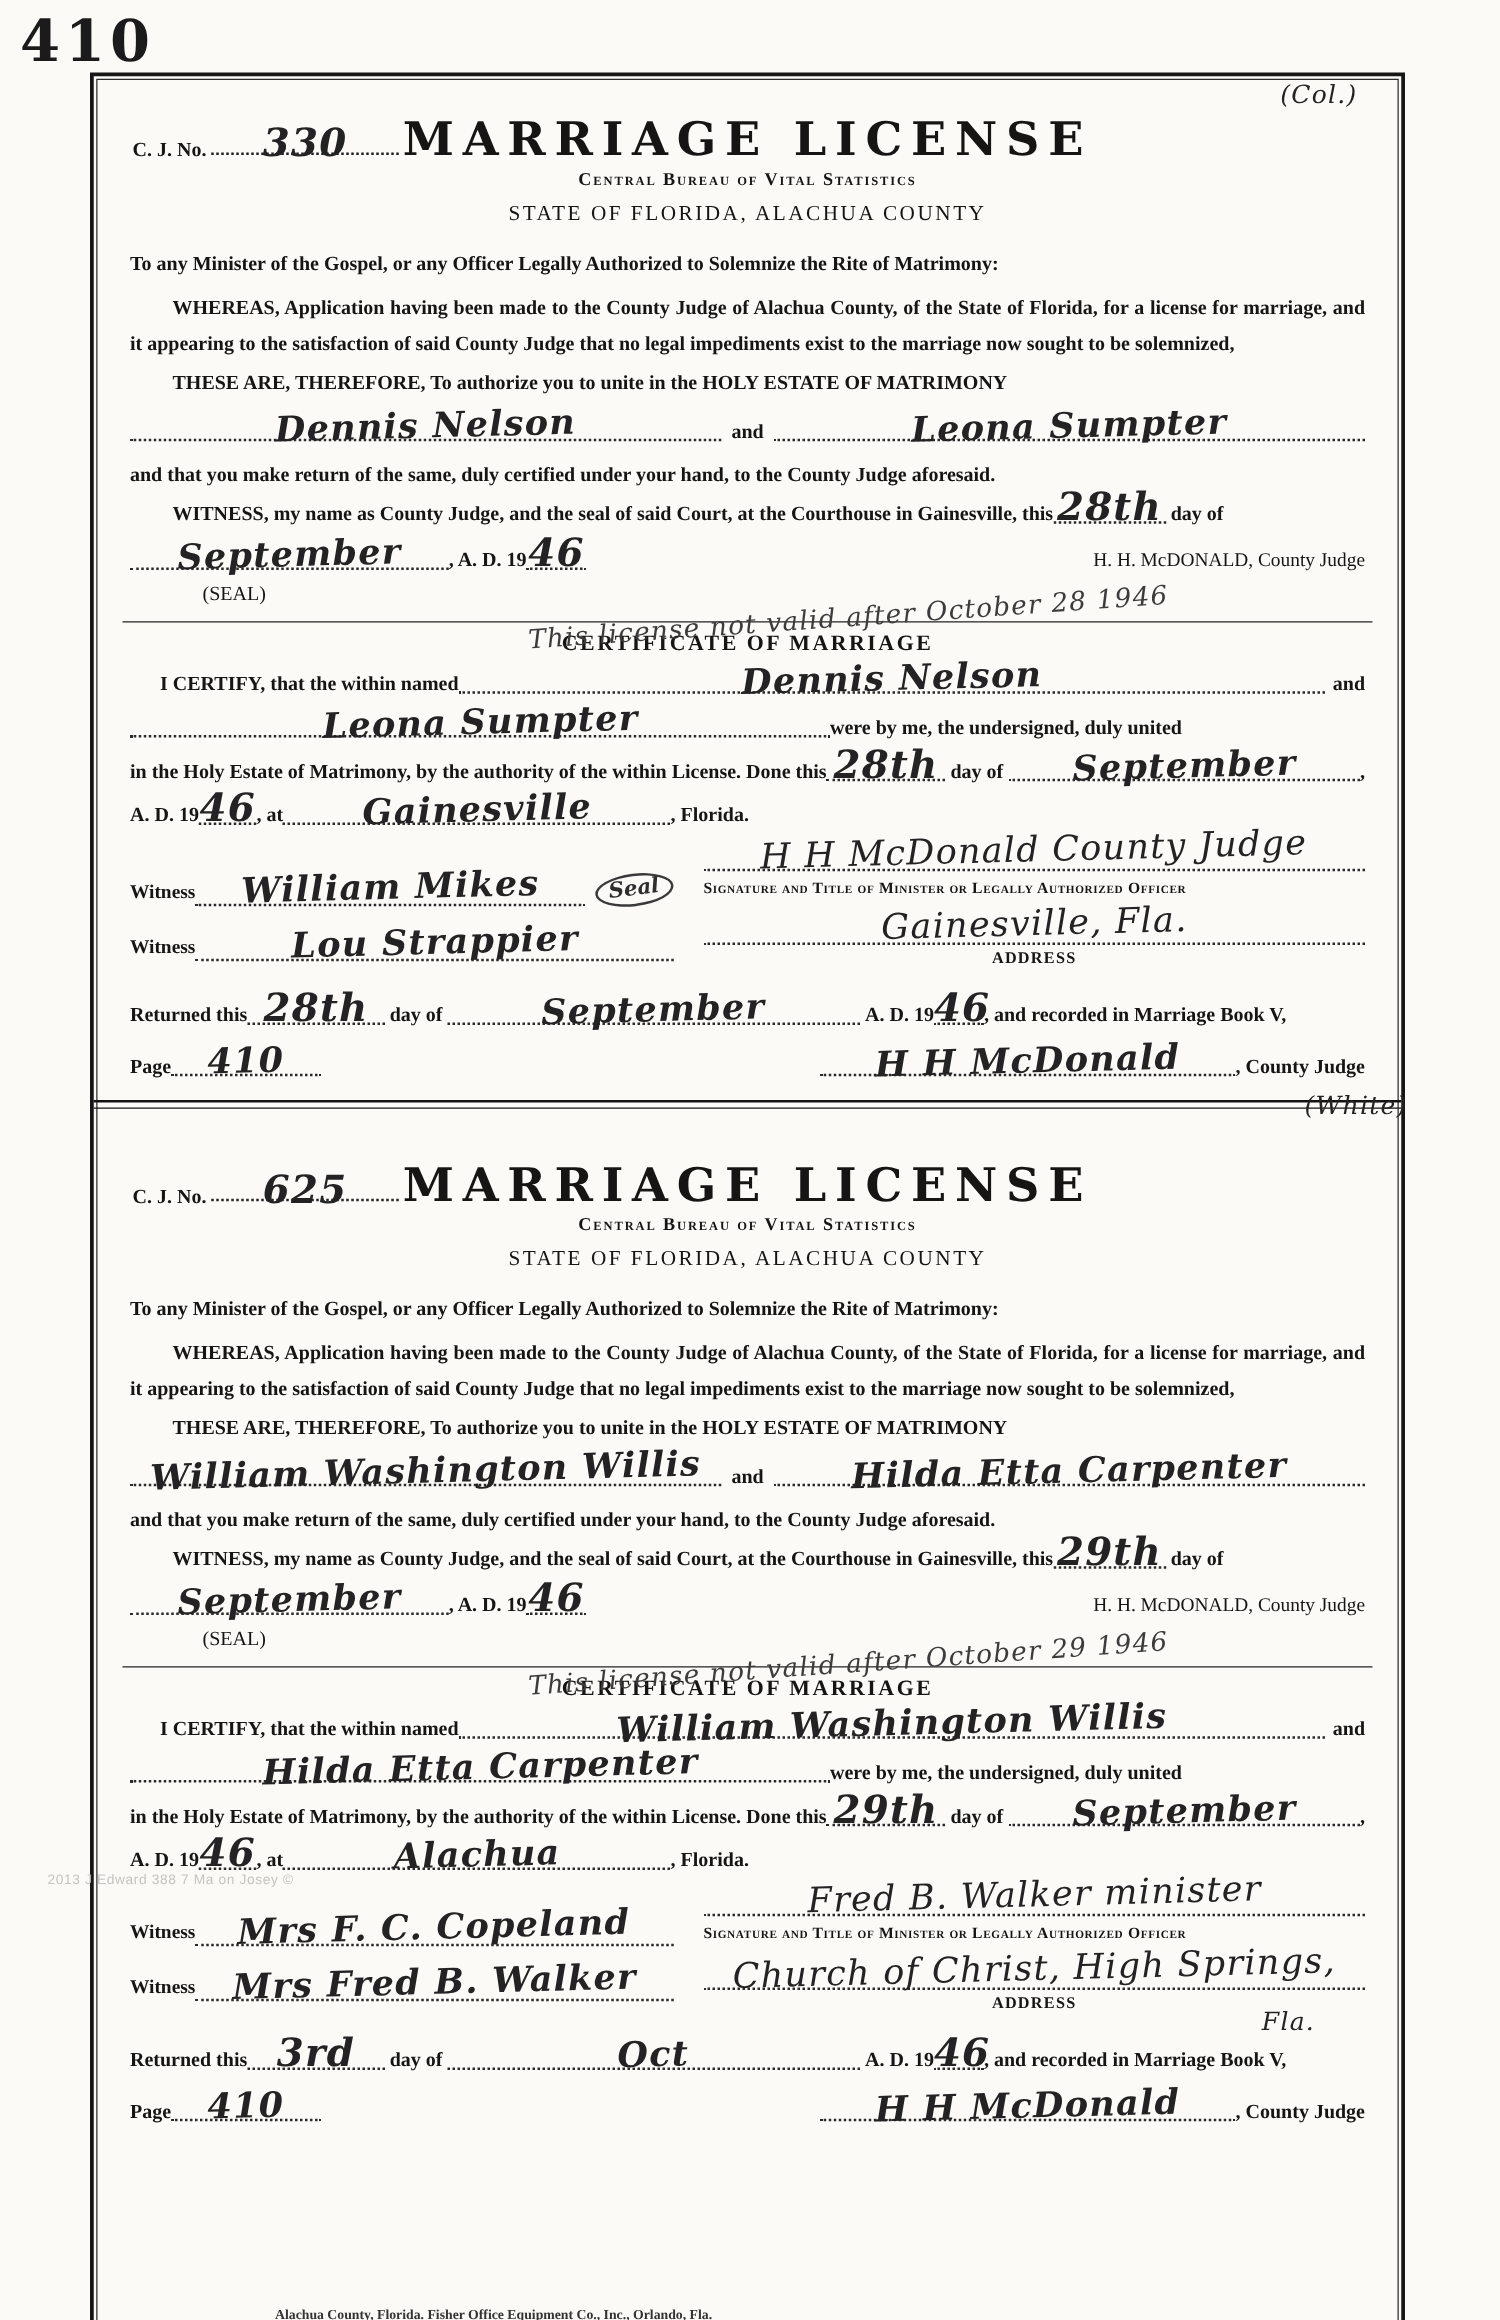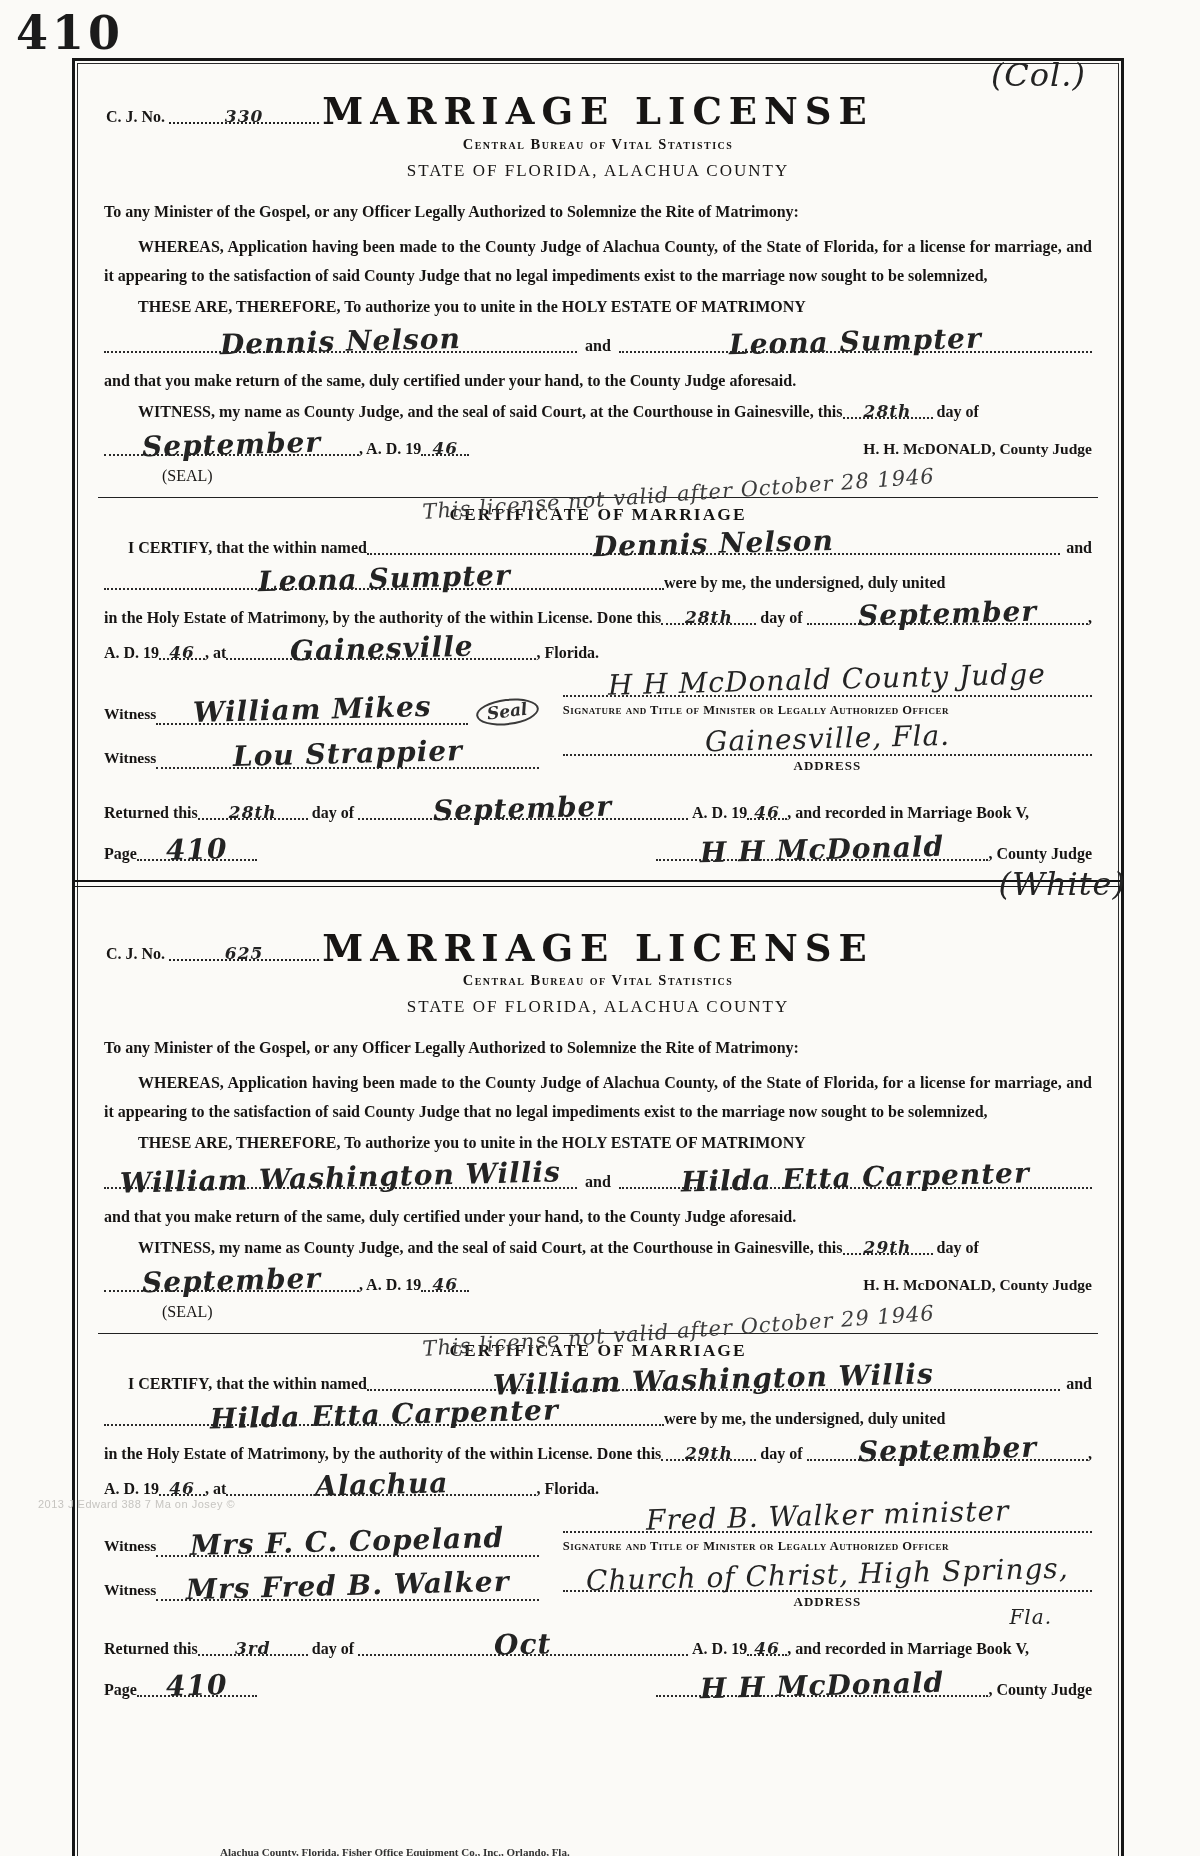--- a/index.html
+++ b/index.html
@@ -16,21 +16,21 @@
     position:absolute;left:72px;top:58px;width:1046px;height:1850px;
     border:3px solid #161616;
   }
   .frame-inner{
     border:1px solid #2c2c2c;margin:2px;height:100%;
     padding:0 26px;box-sizing:border-box;
   }
   .license{position:relative;padding-top:18px;}
   .corner-note{
     position:absolute;font-family:"DejaVu Serif",serif;font-style:italic;
-    font-size:32px;color:#2a2a2a;white-space:nowrap;margin-left:47px;
+    font-size:20px;color:#2a2a2a;white-space:nowrap;margin-left:47px;
   }
   #lic1 .corner-note{top:4px;right:6px;}
   #lic2 .corner-note{top:-24px;right:-34px;background:transparent;}
   .hdr{position:relative;text-align:center;}
   .cj{position:absolute;left:2px;top:26px;font-size:16px;font-weight:bold;white-space:nowrap;}
   .cj .dots{display:inline-block;width:150px;border-bottom:2px dotted #222;height:14px;text-align:center;}
   .form-title{font-size:37px;font-weight:bold;letter-spacing:7px;line-height:1.15;padding-top:8px;font-family:"DejaVu Serif",serif;}
   .form-subtitle{font-size:14.5px;font-weight:bold;font-variant:small-caps;letter-spacing:1.5px;margin-top:3px;}
   .form-state{font-size:17px;letter-spacing:2px;margin-top:8px;font-weight:normal;}
   p.bodyline{margin:0;font-size:16px;font-weight:bold;line-height:29px;}
@@ -40,26 +40,26 @@
   .row{display:flex;align-items:baseline;font-size:16px;font-weight:bold;line-height:29px;}
   .fill{flex:1;border-bottom:2px dotted #2a2a2a;text-align:center;height:20px;}
   .dlw{border-bottom:2px dotted #2a2a2a;text-align:center;height:20px;display:inline-block;}
   .nw{white-space:nowrap;}
   .hw{
     font-family:"DejaVu Serif",serif;font-style:italic;color:#232323;
     display:inline-block;line-height:14px;height:14px;white-space:nowrap;
     letter-spacing:1px;
   }
   .hw-lg{font-size:28px;transform:rotate(-1.5deg);}
-  .hw-md{font-size:17px;}
+  .hw-md{font-size:31px;}
   .hw-sm{font-size:20px;}
   .names-row{margin-top:10px;}
   .witness-this{margin-top:2px;}
   .month-row{margin-top:8px;}
-  .judge-print{margin-left:auto;white-space:nowrap;font-weight:bold;font-size:15.5px;}
+  .judge-print{margin-left:auto;white-space:nowrap;font-weight:normal;font-size:15.5px;}
   .validity-note{
     position:absolute;left:318px;top:418px;font-family:"DejaVu Serif",serif;
     font-style:italic;font-size:21px;color:#3c3c3c;transform:rotate(-4deg);
     white-space:nowrap;letter-spacing:1px;
   }
   .seal-line{margin-top:4px;padding-left:58px;font-size:16px;font-weight:normal;}
   .cert-divider{border:none;border-top:1.5px solid #222;margin:12px -6px 6px;}
   .cert-title{text-align:center;font-size:17.5px;font-weight:bold;letter-spacing:2px;margin-top:2px;}
   .sig-area{display:flex;margin-top:6px;}
   .sig-left{width:44%;padding-top:26px;}

